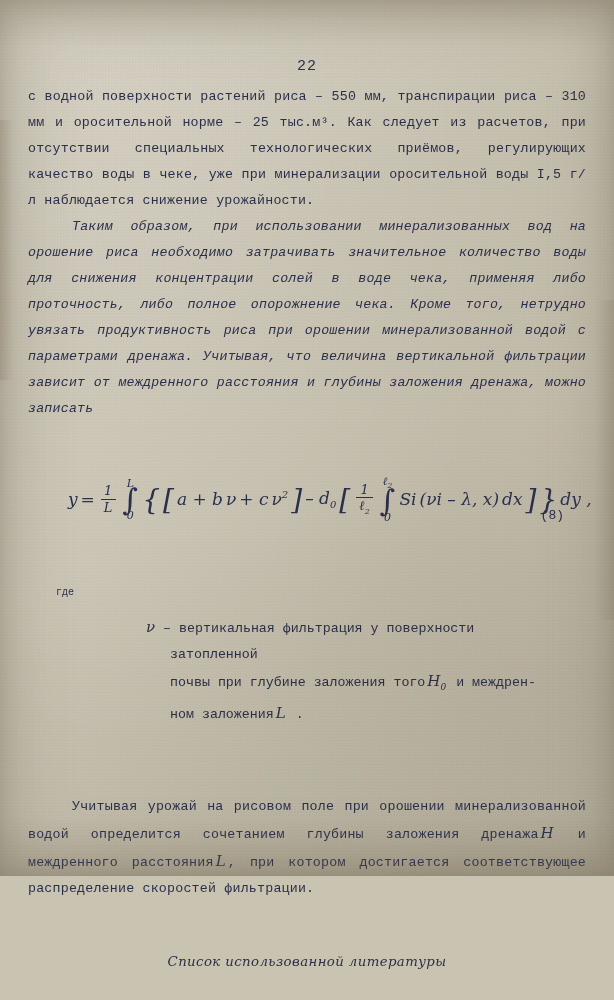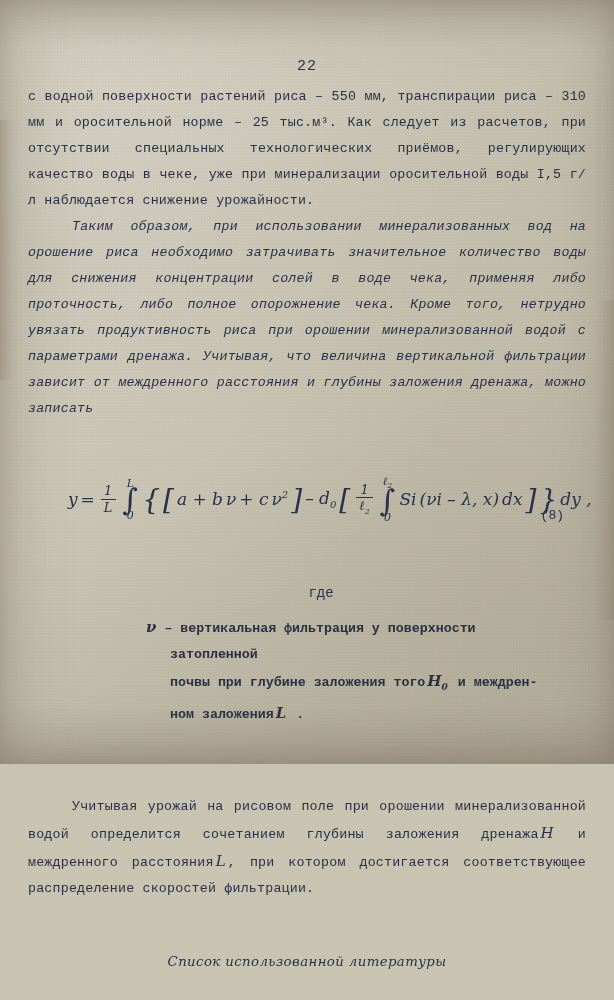--- a/index.html
+++ b/index.html
@@ -9,21 +9,21 @@
   body {
     width: 614px;
     height: 1000px;
     background: #c9c3b2;
     font-family: "Liberation Mono", monospace;
     overflow: hidden;
   }
   .page {
     position: relative;
     width: 614px;
-    height: 764px;
+    height: 876px;
     background:
       radial-gradient(ellipse at 20% 10%, rgba(255,255,255,0.18), rgba(255,255,255,0) 60%),
       radial-gradient(ellipse at 85% 85%, rgba(120,110,85,0.18), rgba(255,255,255,0) 65%),
       linear-gradient(160deg, #cdc7b6 0%, #c7c1b0 30%, #cac4b3 55%, #c2bcab 80%, #bfb9a8 100%);
     color: #2b2f46;
     box-sizing: border-box;
   }
   .grain {
     position: absolute;
     inset: 0;
@@ -132,41 +132,39 @@
     position: absolute;
     right: 22px;
     top: 46px;
     font-size: 13px;
     font-family: "Liberation Mono", monospace;
     color: #2a2f4c;
   }
   .gde {
     margin-top: 26px;
     margin-left: 28px;
-    font-size: 14px;
+    font-size: 10px;
     line-height: 26px;
-    text-align: center;
   }
   .defblock {
     margin-top: 8px;
     margin-left: 118px;
     font-size: 13.3px;
     line-height: 26px;
     max-width: 420px;
   }
   .defblock .ital {
     font-family: "DejaVu Serif", serif;
     font-style: italic;
     font-size: 15px;
   }
   .hang {
     display: block;
     text-indent: 0;
     padding-left: 24px;
-    font-weight: bold;
   }
   .hang.first {
     text-indent: -24px;
   }
   .after-def {
     margin-top: 66px;
   }
   .refs-title {
     margin-top: 52px;
     text-align: center;

